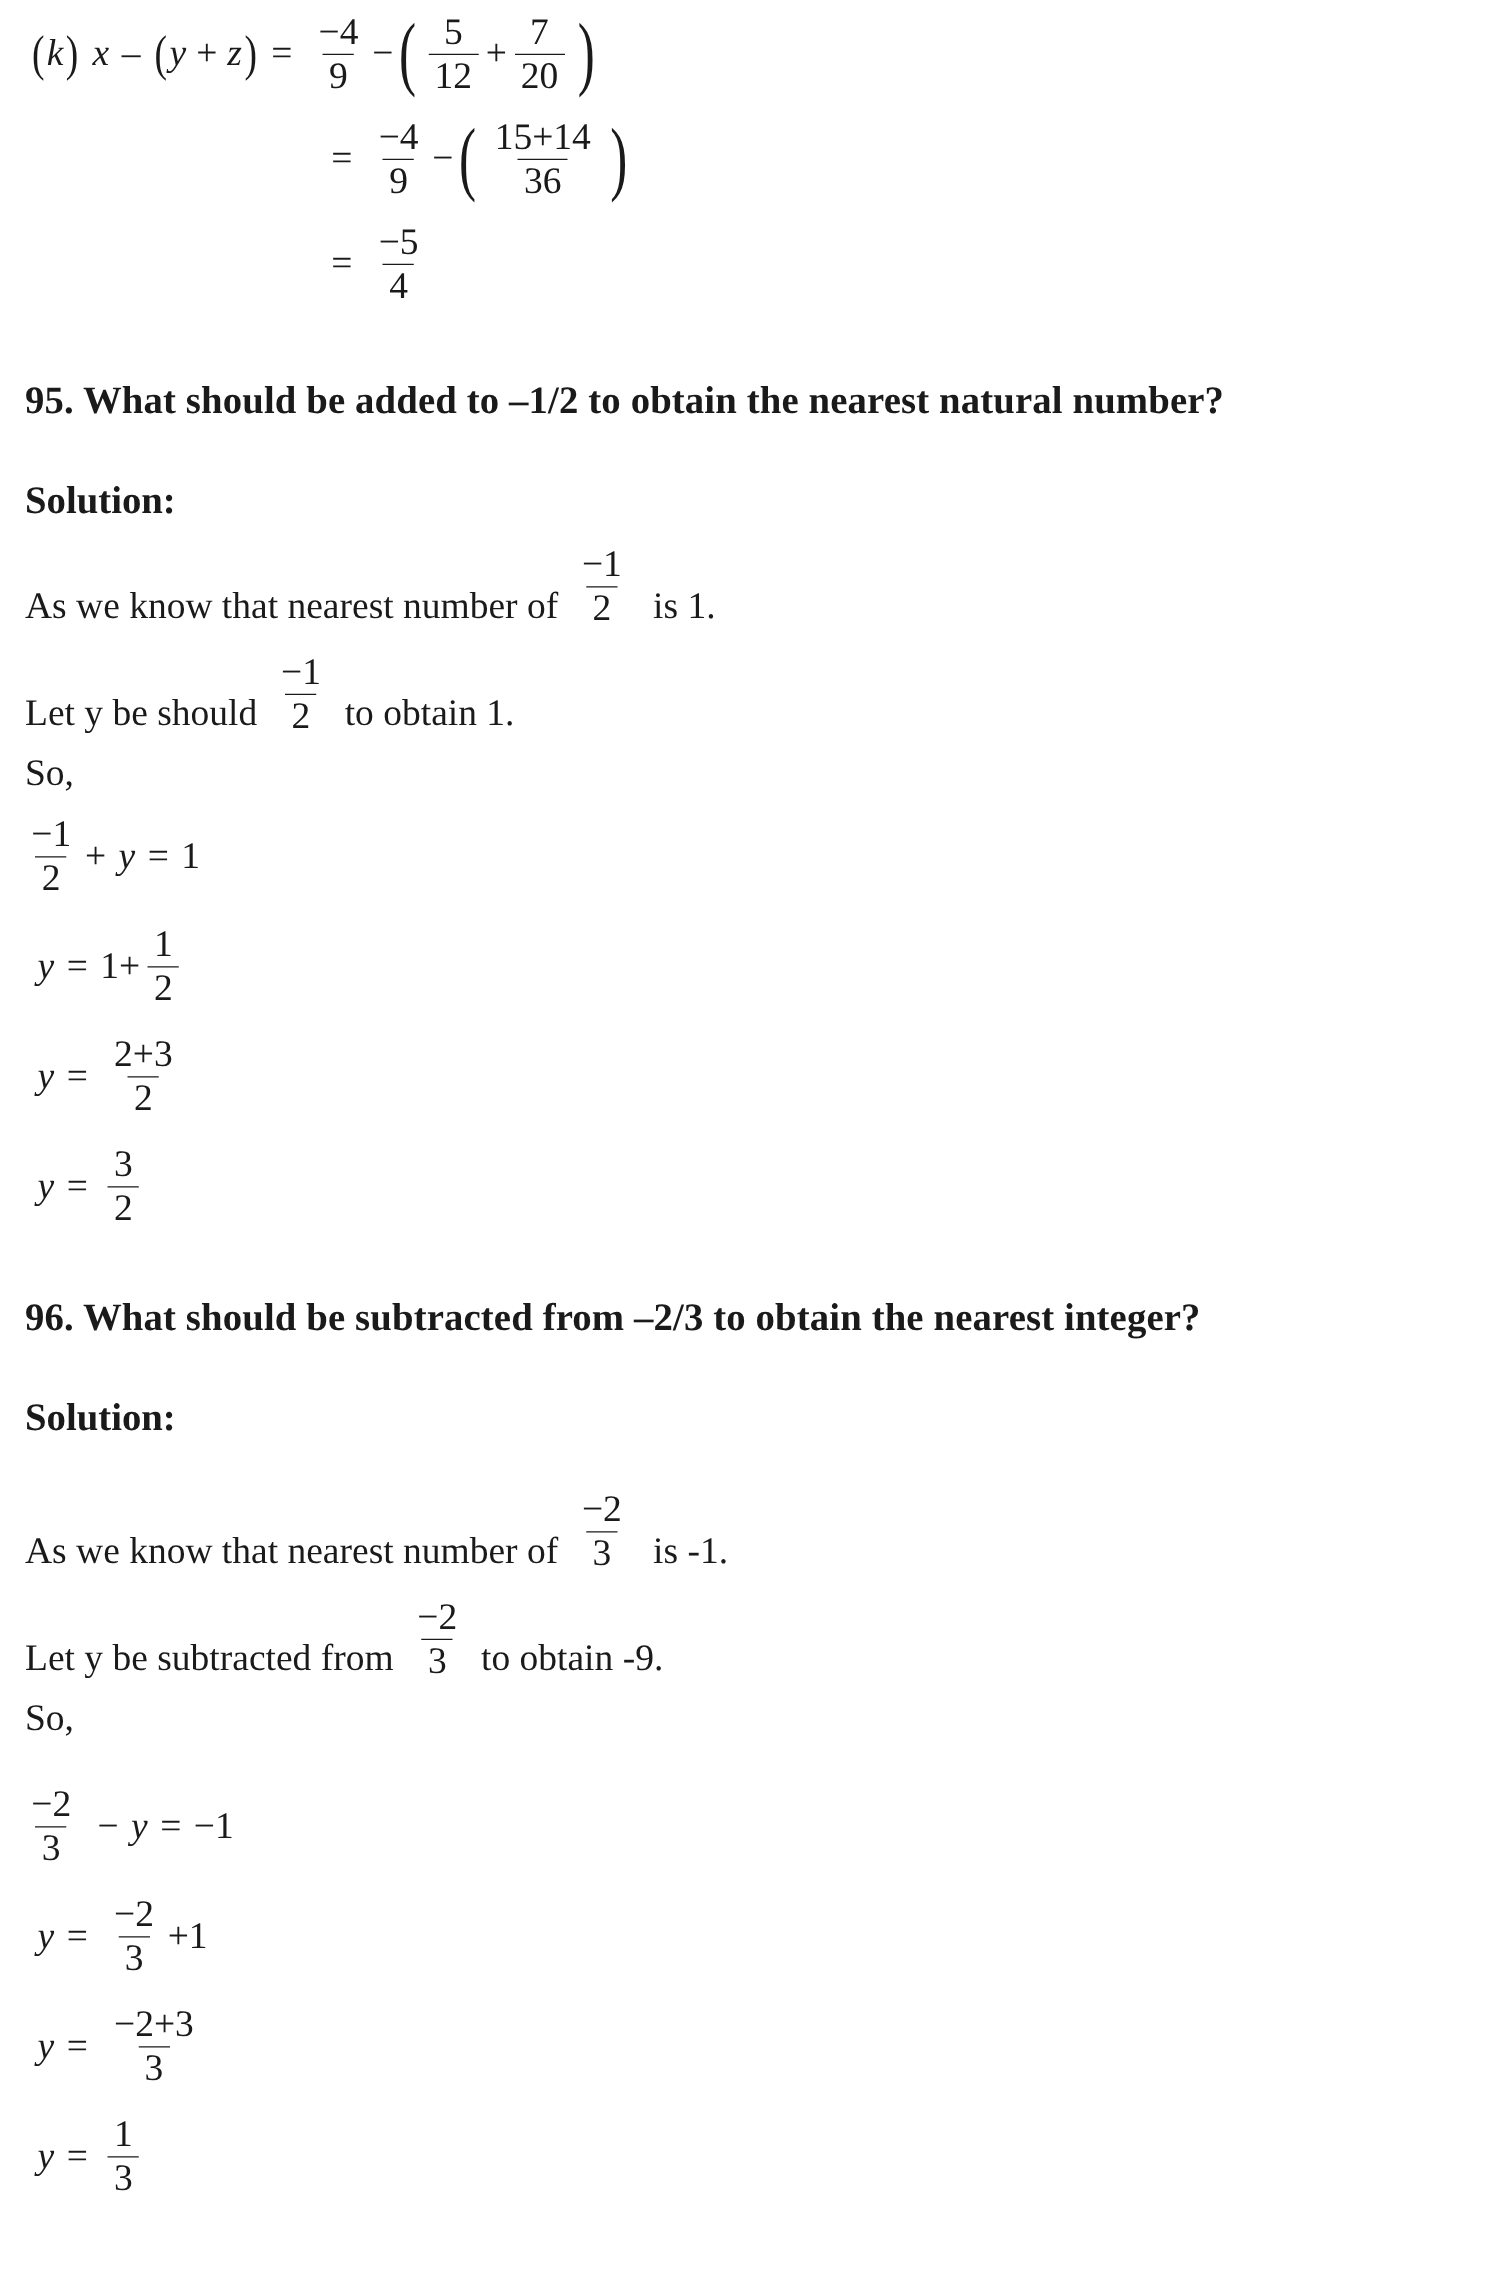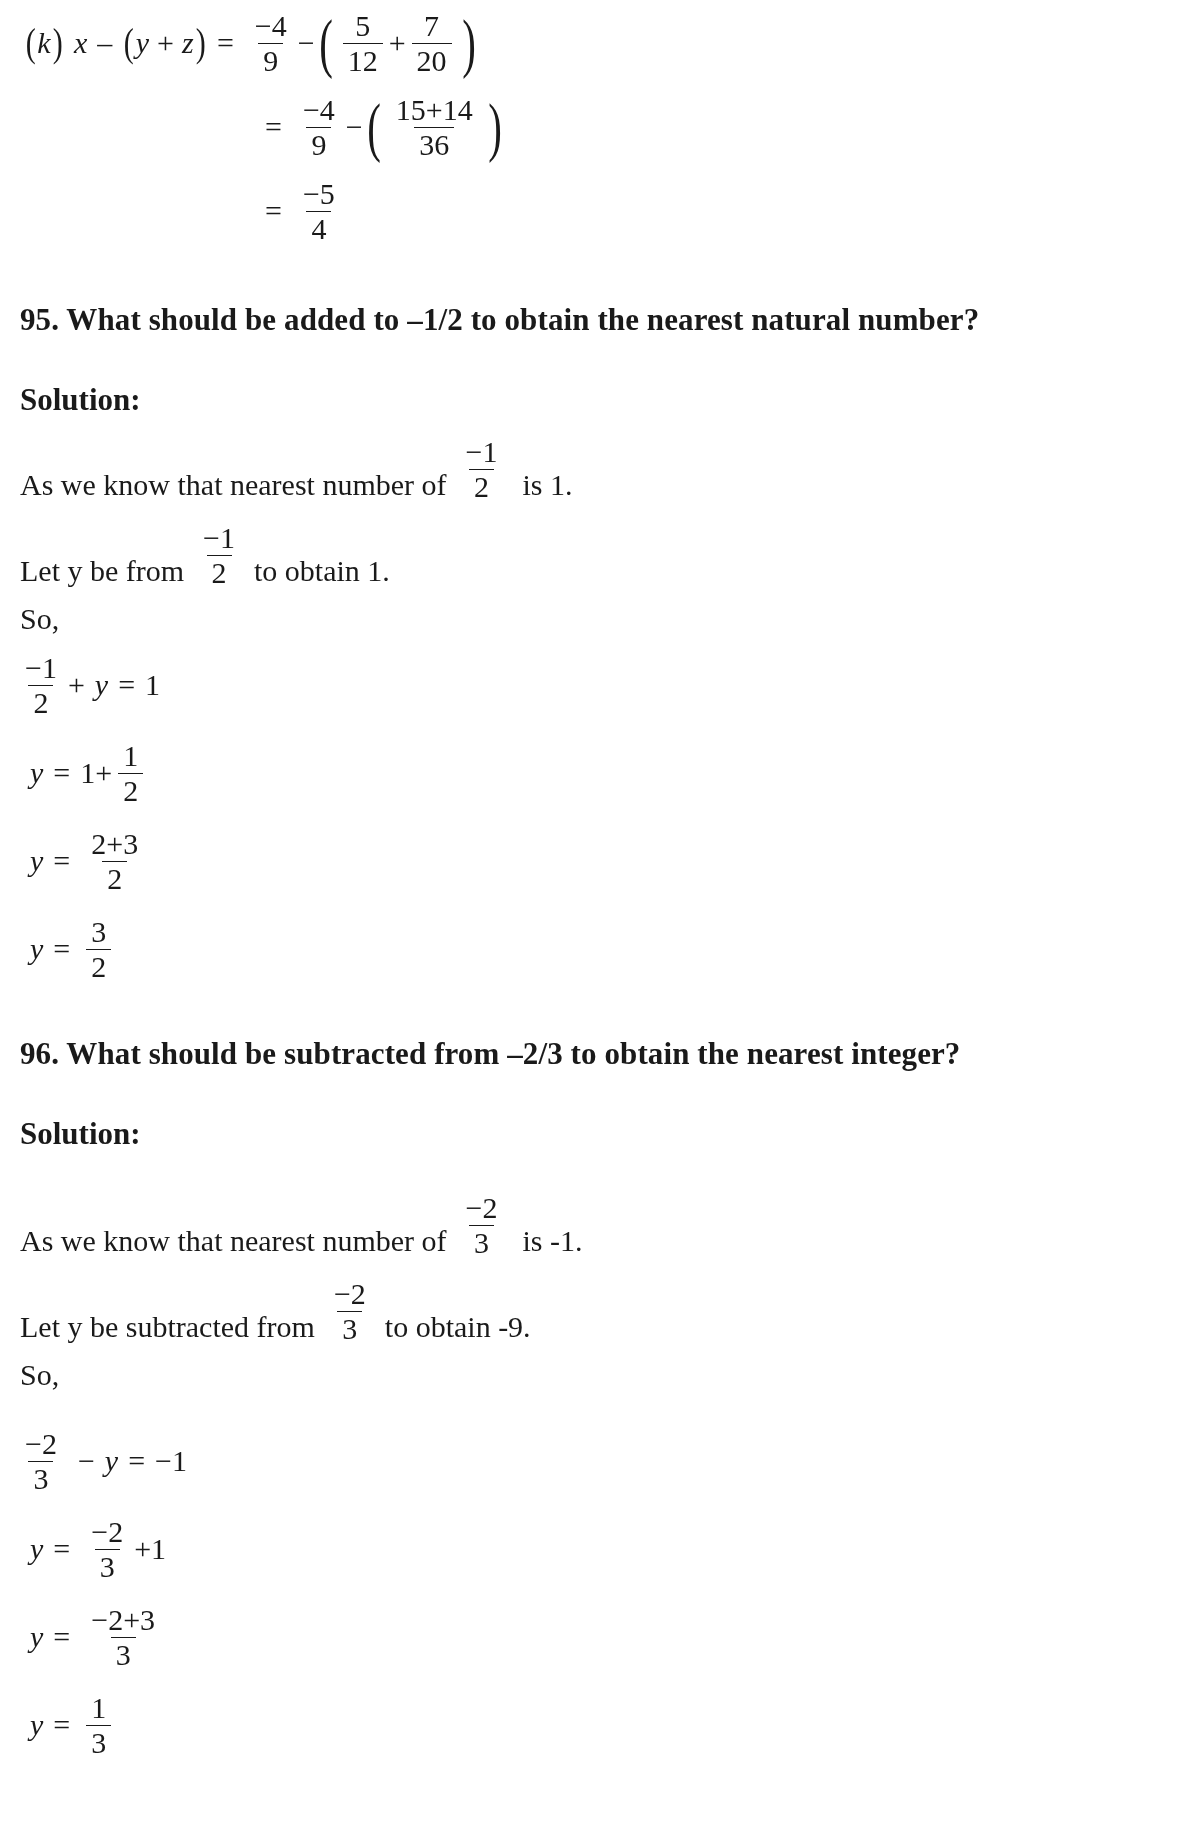--- a/index.html
+++ b/index.html
@@ -200,21 +200,21 @@
       <span class="frac" style="margin-left:14px;">
         <span class="num">−1</span>
         <span class="den">2</span>
       </span>
       <span class="txt" style="margin-left:14px;">is 1.</span>
     </div>
 
     <div style="height:20px"></div>
 
     <div class="inline-text-math">
-      <span class="txt">Let y be from</span>
+      <span class="txt">Let y be should</span>
       <span class="frac" style="margin-left:14px;">
         <span class="num">−1</span>
         <span class="den">2</span>
       </span>
       <span class="txt" style="margin-left:8px;">to obtain 1.</span>
     </div>
 
     <div style="height:14px"></div>
 
     <div class="txt">So,</div>

